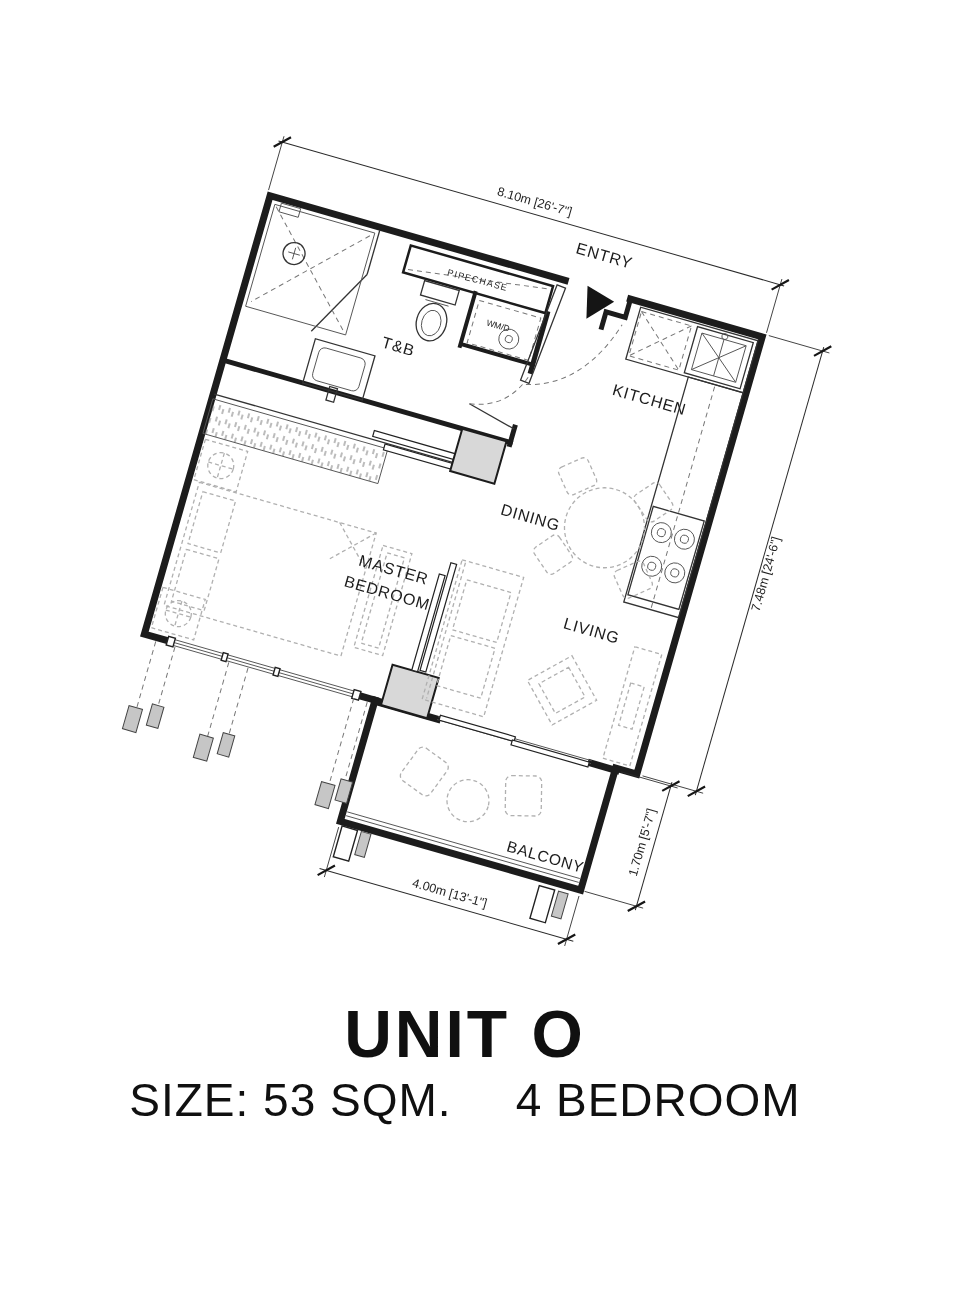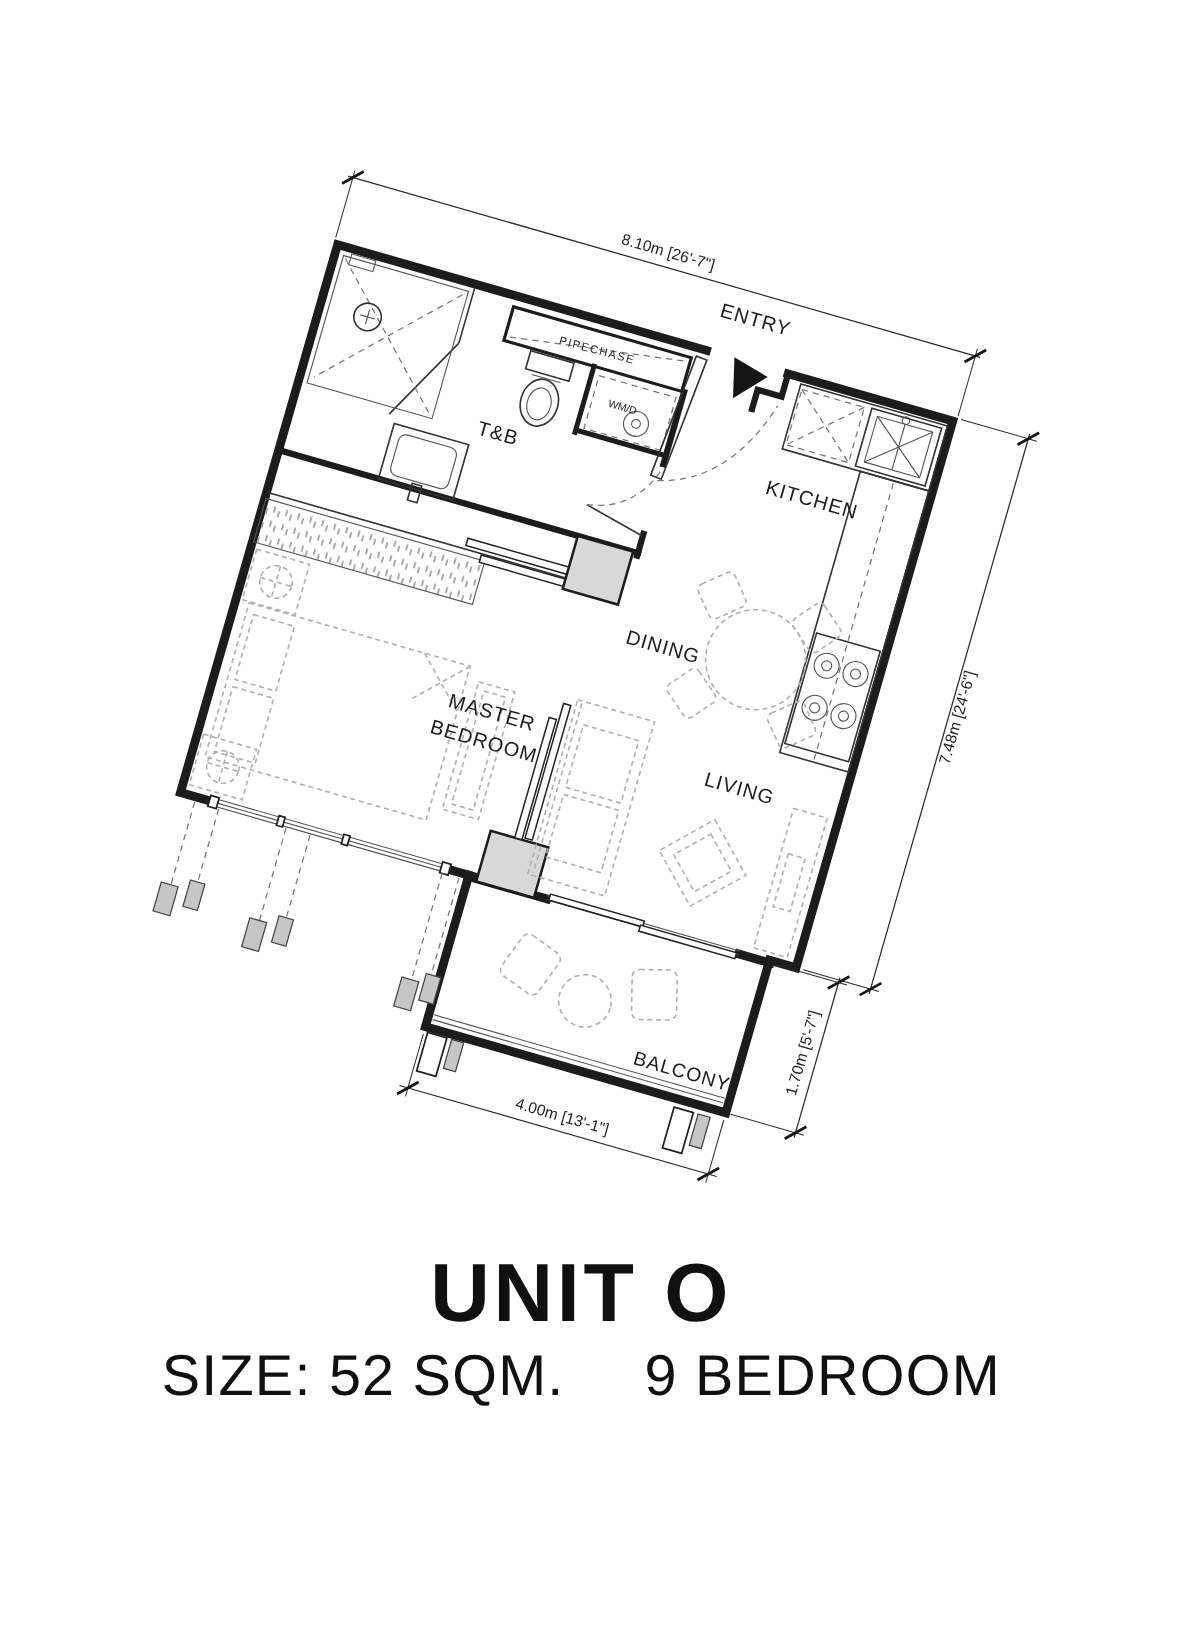--- a/index.html
+++ b/index.html
@@ -294,17 +294,17 @@
         <path class="tick" d="M 236 643 L 250 629 M 486 643 L 500 629"></path>
         <text class="dimlbl" x="368" y="628">4.00m [13'-1"]</text>
       </g>
 
     </g>
   </svg>
 
   <div class="title-block">
     <div class="unit-title">UNIT O</div>
     <div class="subtitle">
-      <span>SIZE: 52 SQM.</span>
-      <span>9 BEDROOM</span>
+      <span>SIZE: 53 SQM.</span>
+      <span>4 BEDROOM</span>
     </div>
   </div>
 </div>
 
 </body></html>

